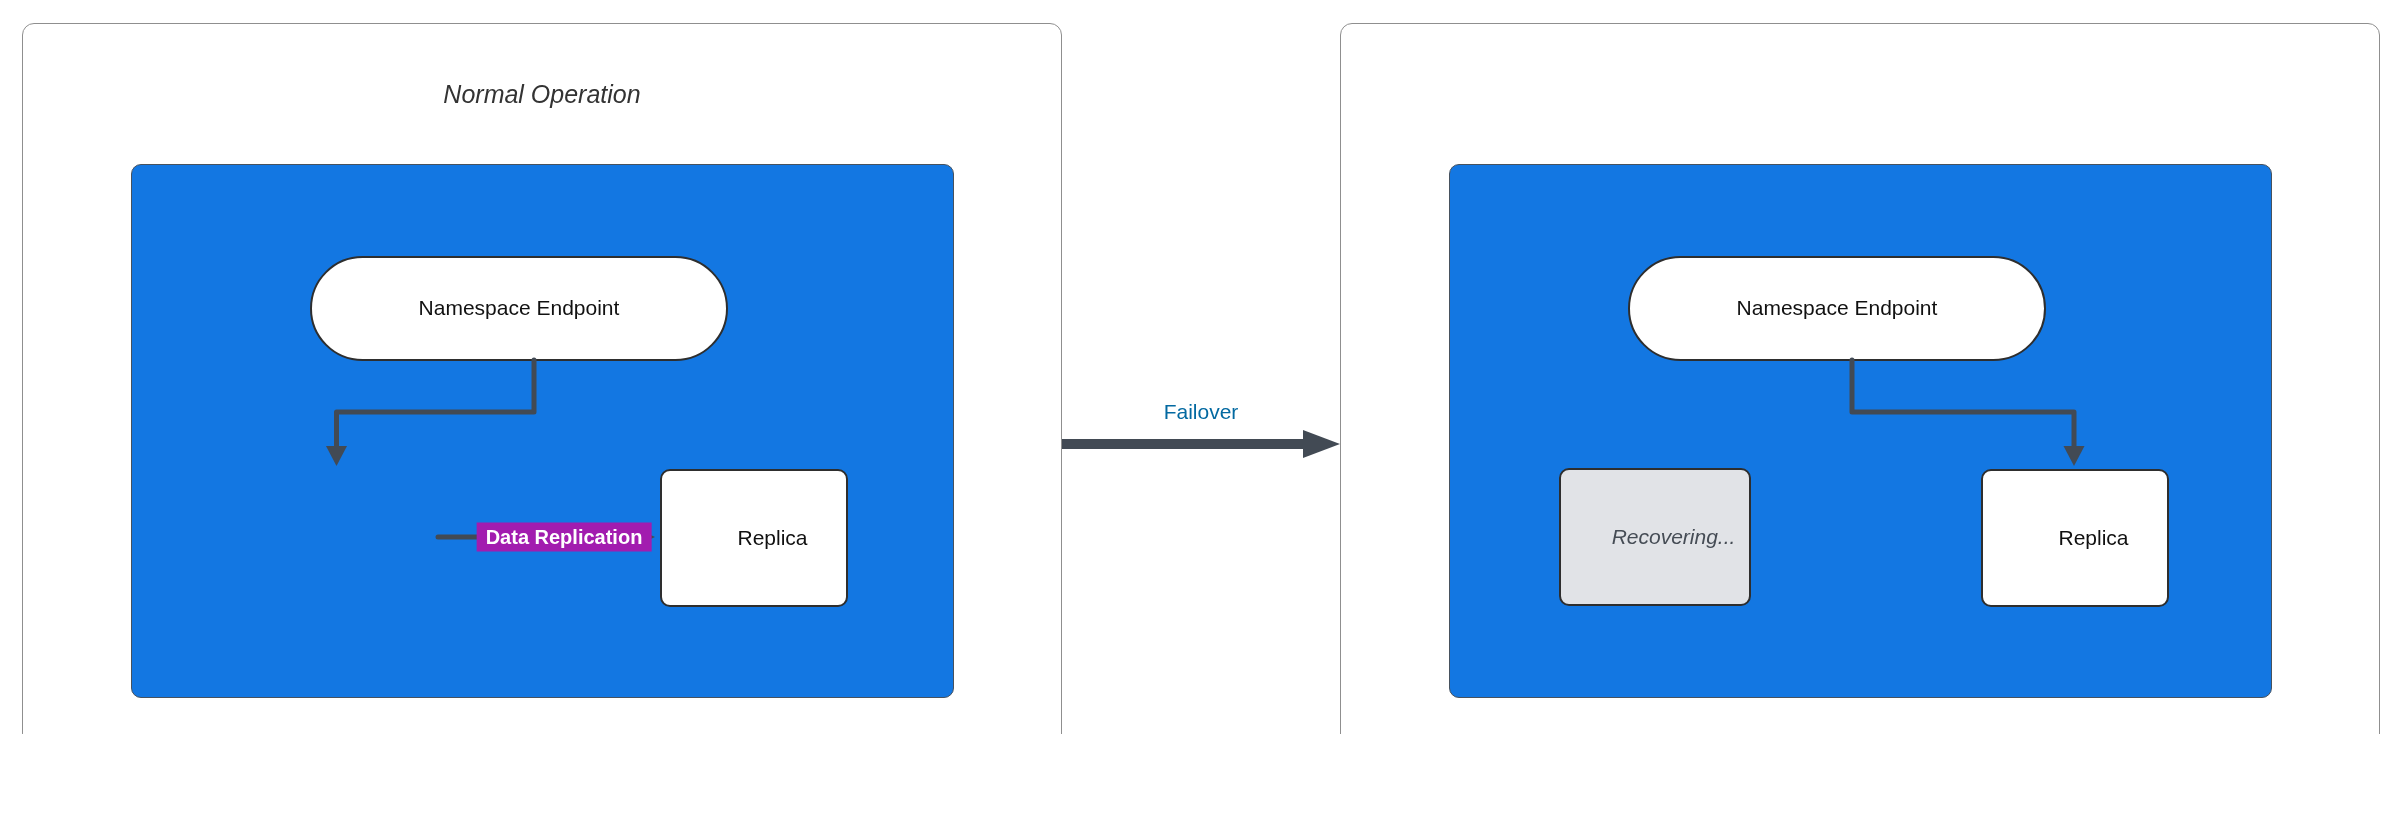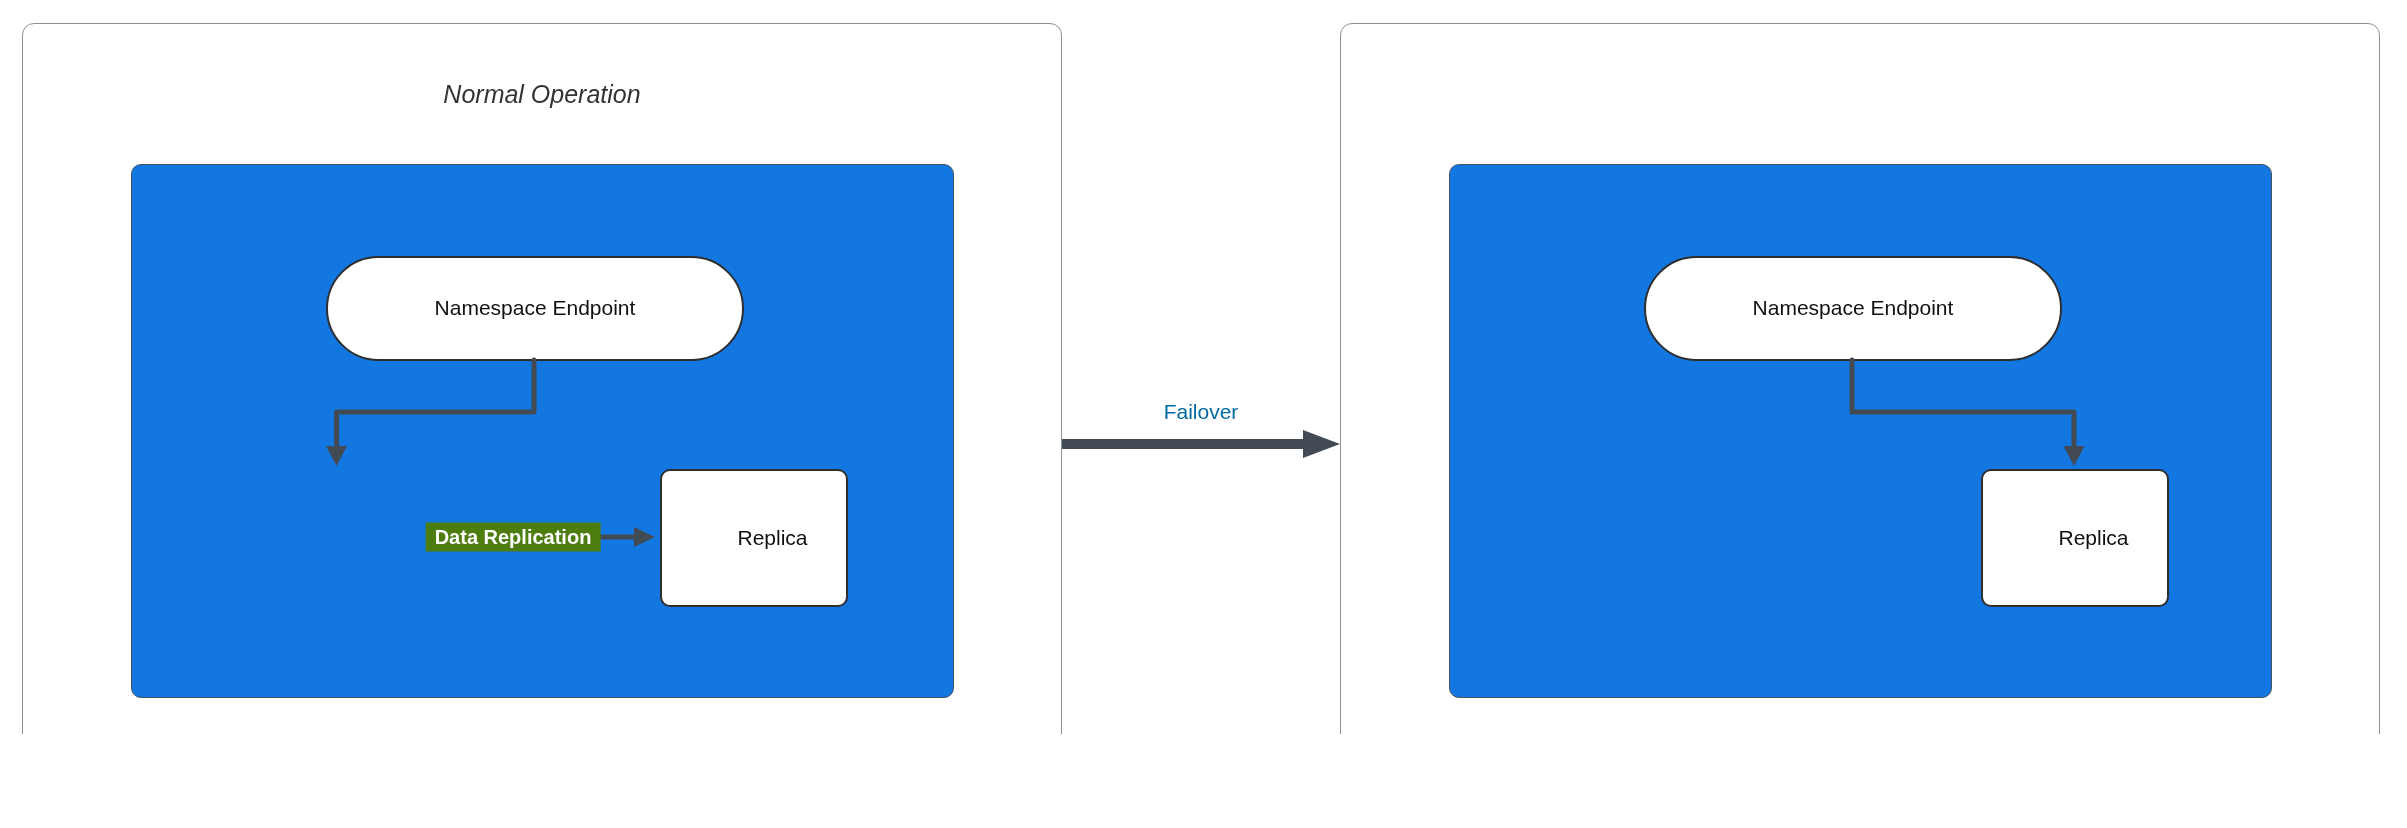--- a/index.html
+++ b/index.html
@@ -56,21 +56,21 @@
     justify-content: center;
     text-align: center;
     background: #ffffff;
     border: 2px solid #2e2e2e;
     box-sizing: border-box;
     color: #111111;
     font-size: 21px;
     line-height: 1.35;
   }
   .pill {
-    left: 303px;
+    left: 287px;
     top: 232px;
     width: 418px;
     height: 105px;
     border-radius: 60px;
   }
   .rect {
     top: 445px;
     height: 138px;
     border-radius: 10px;
     padding-left: 37px;
@@ -87,24 +87,24 @@
   .edges-svg {
     position: absolute;
     left: 0;
     top: 0;
     width: 2407px;
     height: 828px;
     pointer-events: none;
   }
   .edge-label {
     position: absolute;
-    left: 513px;
+    left: 564px;
     top: 537px;
     transform: translate(-50%, -50%);
-    background: #4d7c0f;
+    background: #a21caf;
     color: #ffffff;
     font-size: 20px;
     font-weight: bold;
     padding: 3px 9px;
     white-space: nowrap;
   }
   .failover-label {
     position: absolute;
     left: 1201px;
     top: 412px;
@@ -128,20 +128,23 @@
     <div class="node rect rect-replica-l">
       <span>Replica</span>
     </div>
   </section>
 
   <section class="panel panel-right">
     <div class="cluster"></div>
     <div class="node pill">
       <span>Namespace Endpoint</span>
     </div>
+    <div class="node rect rect-recovering">
+      <span>Recovering...</span>
+    </div>
     <div class="node rect rect-replica-r">
       <span>Replica</span>
     </div>
   </section>
 
   <svg class="edges-svg" viewBox="0 0 2407 828" xmlns="http://www.w3.org/2000/svg">
 
     <path d="M534,360 L534,412 L336.5,412 L336.5,448" fill="none" stroke="#424a54" stroke-width="5" stroke-linejoin="round" stroke-linecap="round"></path>
     <polygon points="336.5,466 326,446 347,446" fill="#424a54"></polygon>
 

